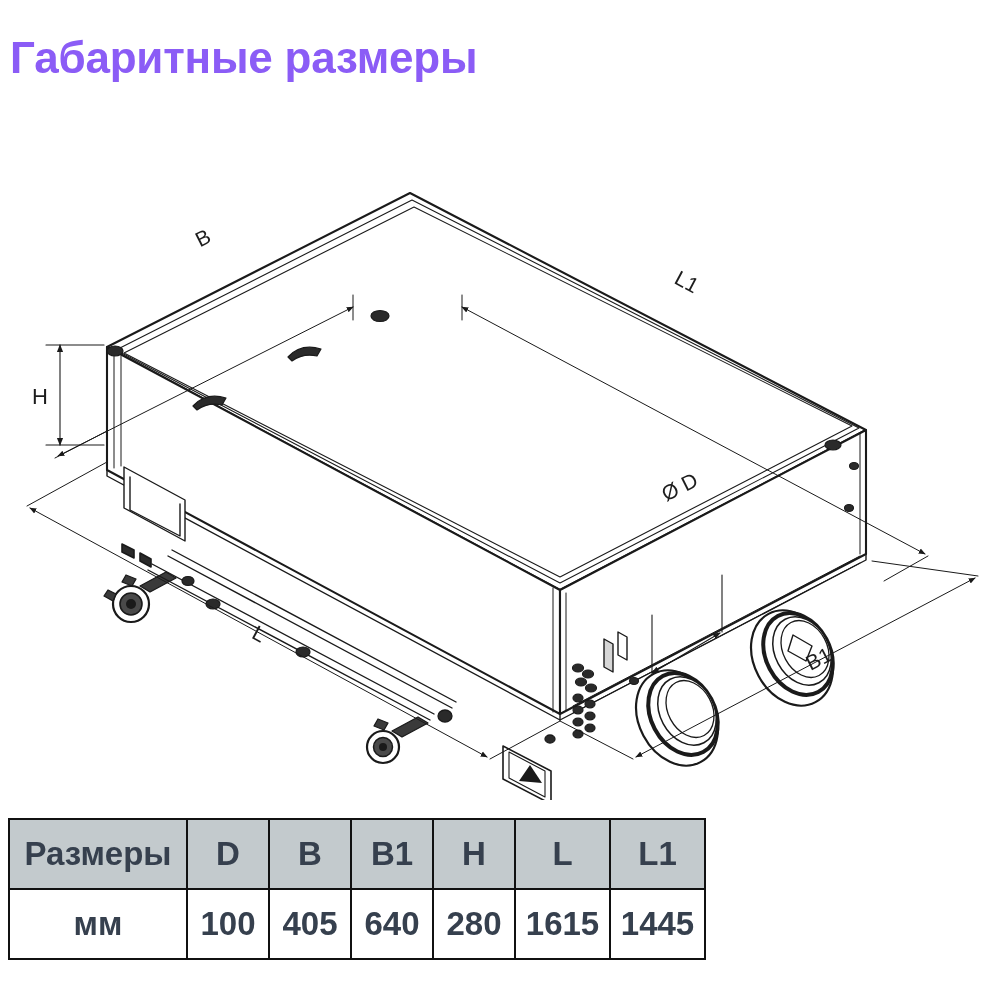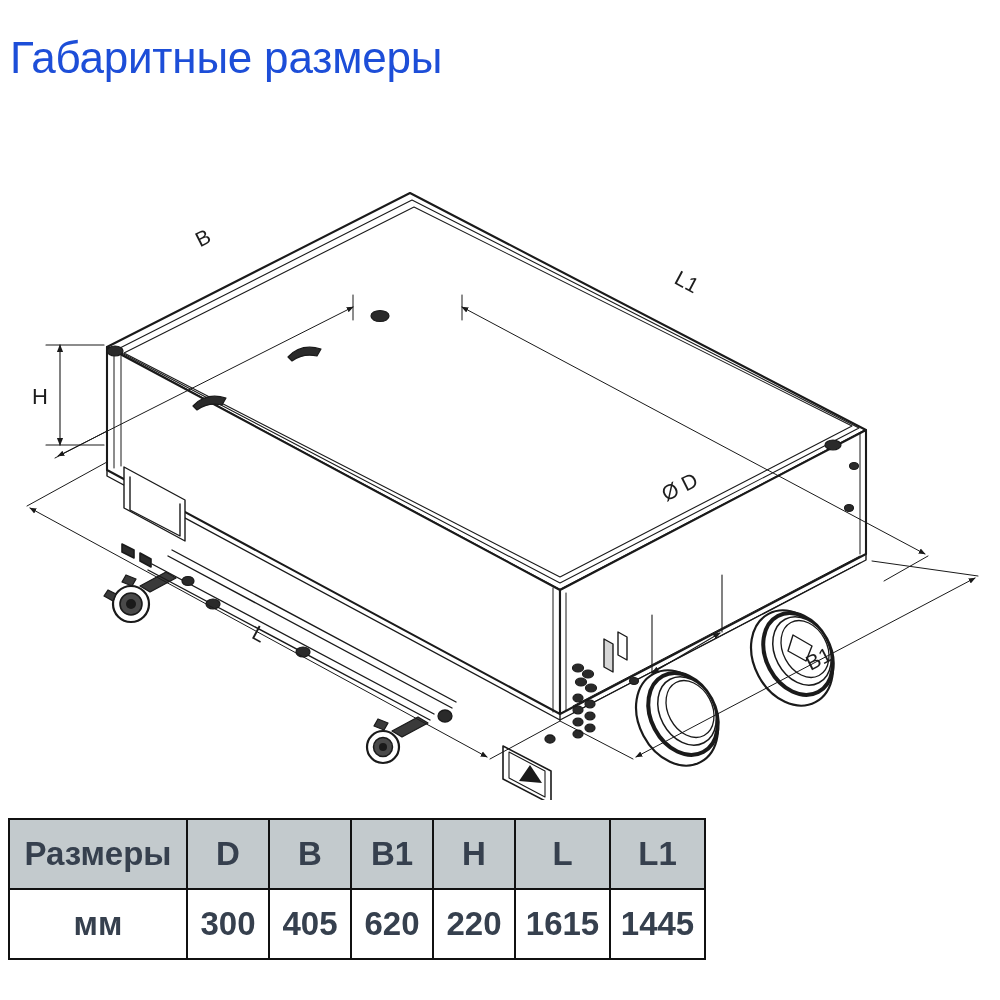--- a/index.html
+++ b/index.html
@@ -14,22 +14,22 @@
     position: relative;
     overflow: hidden;
     font-family: "Liberation Sans", sans-serif;
   }
 
   #page-title {
     position: absolute;
     left: 10px;
     top: 33px;
     font-size: 44px;
-    font-weight: 400;
-    color: #1d4ed8;
+    font-weight: 700;
+    color: #8b5cf6;
     letter-spacing: -0.2px;
     white-space: nowrap;
   }
 
   #drawing-area {
     position: absolute;
     left: 0;
     top: 120px;
     width: 1000px;
     height: 680px;
@@ -287,21 +287,21 @@
       <th class="col-val">B</th>
       <th class="col-val">B1</th>
       <th class="col-val">H</th>
       <th class="col-val-w">L</th>
       <th class="col-val-w">L1</th>
     </tr>
   </thead>
   <tbody>
     <tr>
       <td class="col-label">мм</td>
-      <td class="col-val">300</td>
+      <td class="col-val">100</td>
       <td class="col-val">405</td>
-      <td class="col-val">620</td>
-      <td class="col-val">220</td>
+      <td class="col-val">640</td>
+      <td class="col-val">280</td>
       <td class="col-val-w">1615</td>
       <td class="col-val-w">1445</td>
     </tr>
   </tbody>
 </table>
 
 </body></html>

